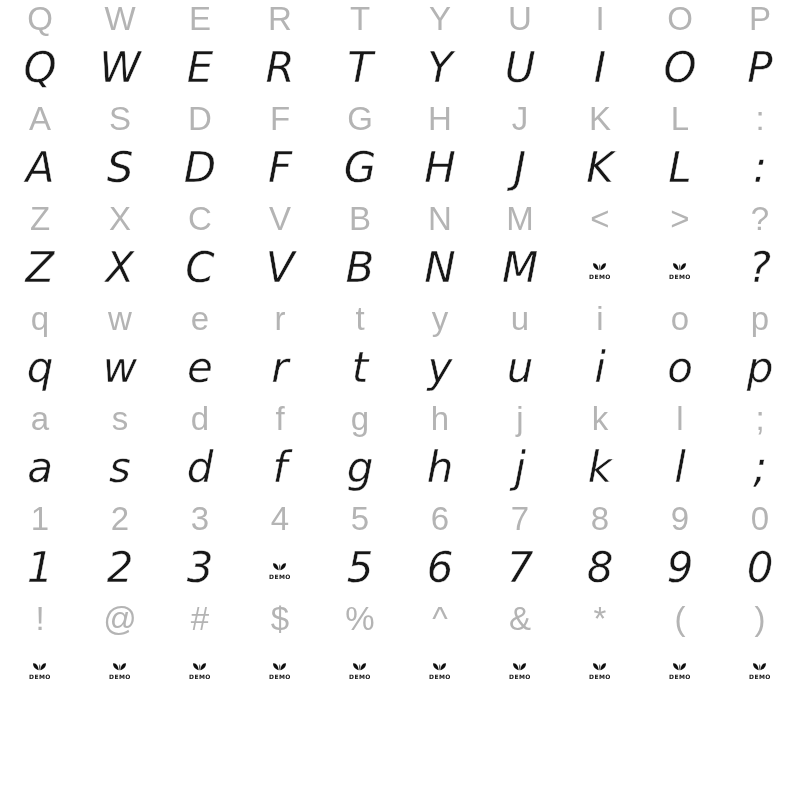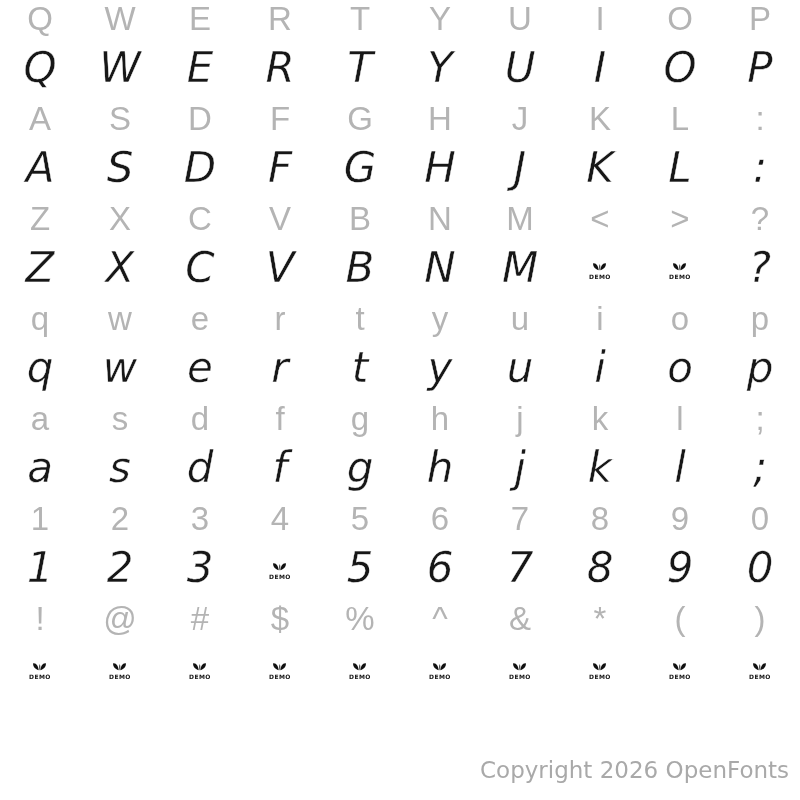--- a/index.html
+++ b/index.html
@@ -340,14 +340,13 @@
         <div class="cell"><span class="demo-marker">
             <svg viewBox="0 0 32 20" xmlns="http://www.w3.org/2000/svg">
               <path fill="#111111" d="M4 2 C 10 1, 13.5 7, 14.5 15 C 7 13, 3.5 8, 4 2 Z"></path>
               <path fill="#111111" d="M16.3 15 C 15.2 10, 15.4 6.5, 16.5 3.5 C 17.6 6.5, 17.7 11, 16.9 15 Z"></path>
               <path fill="#111111" d="M28 2 C 22 1, 18.5 7, 17.5 15 C 25 13, 28.5 8, 28 2 Z"></path>
             </svg>
             <span class="demo-label">DEMO</span>
           </span></div>
       </div>
     </div>
-  <div class="copyright">Copyright 2026 OpenFonts</div>
 </div>
 
 </body></html>

